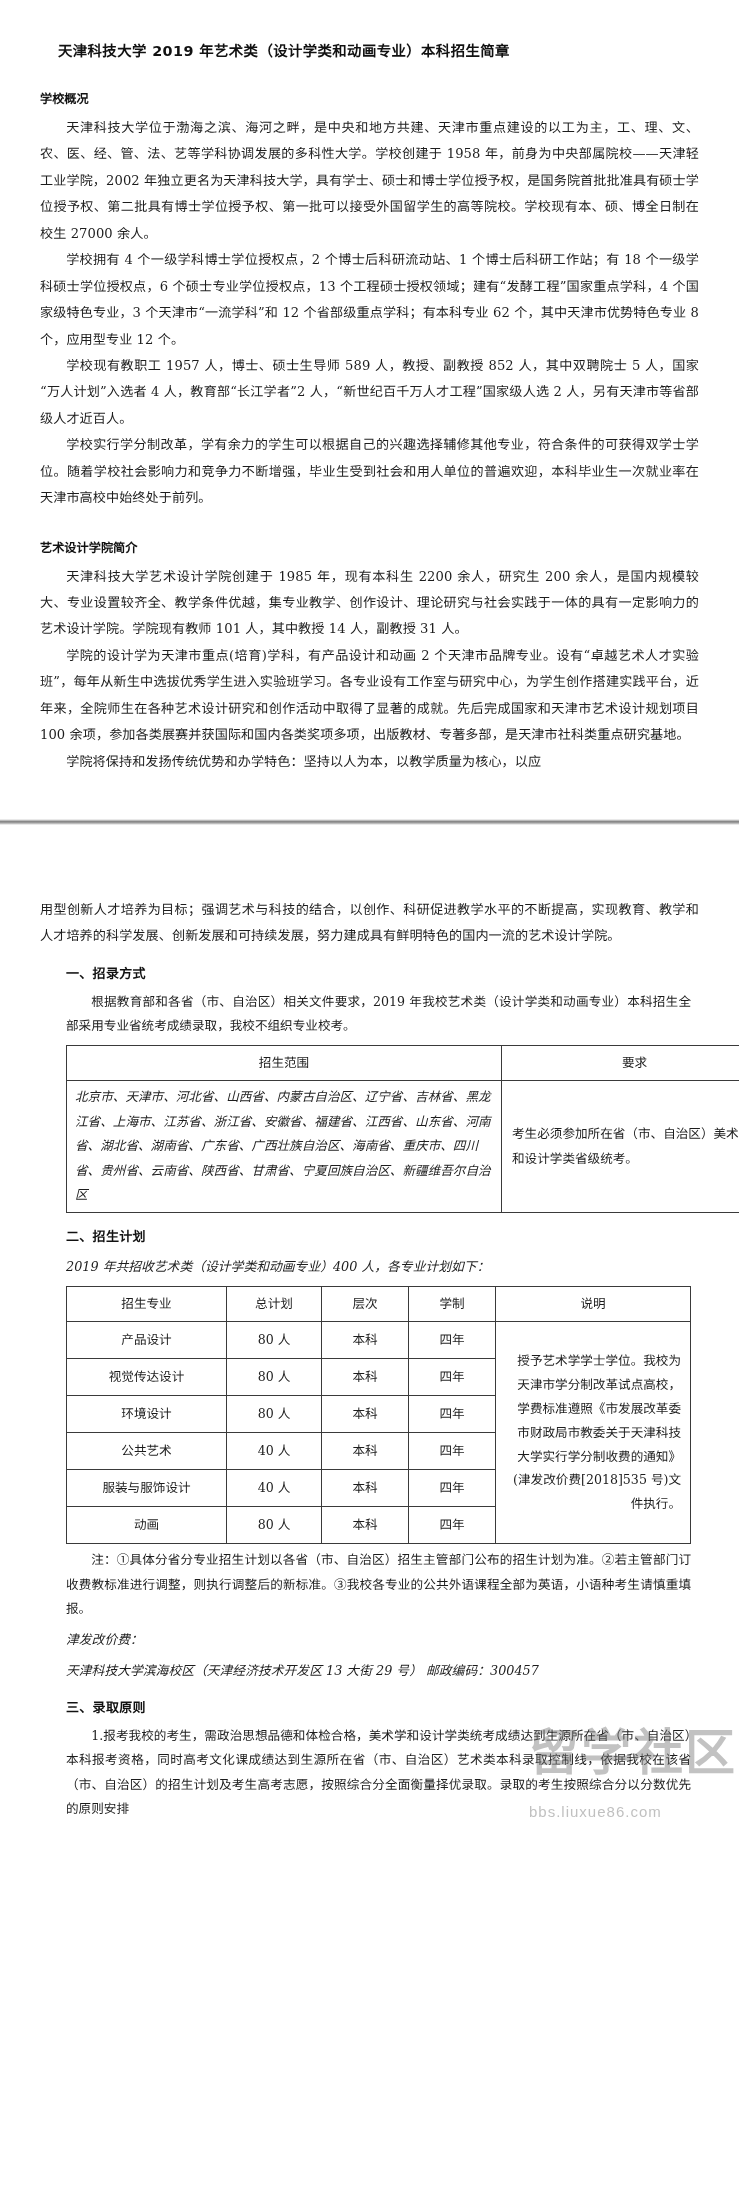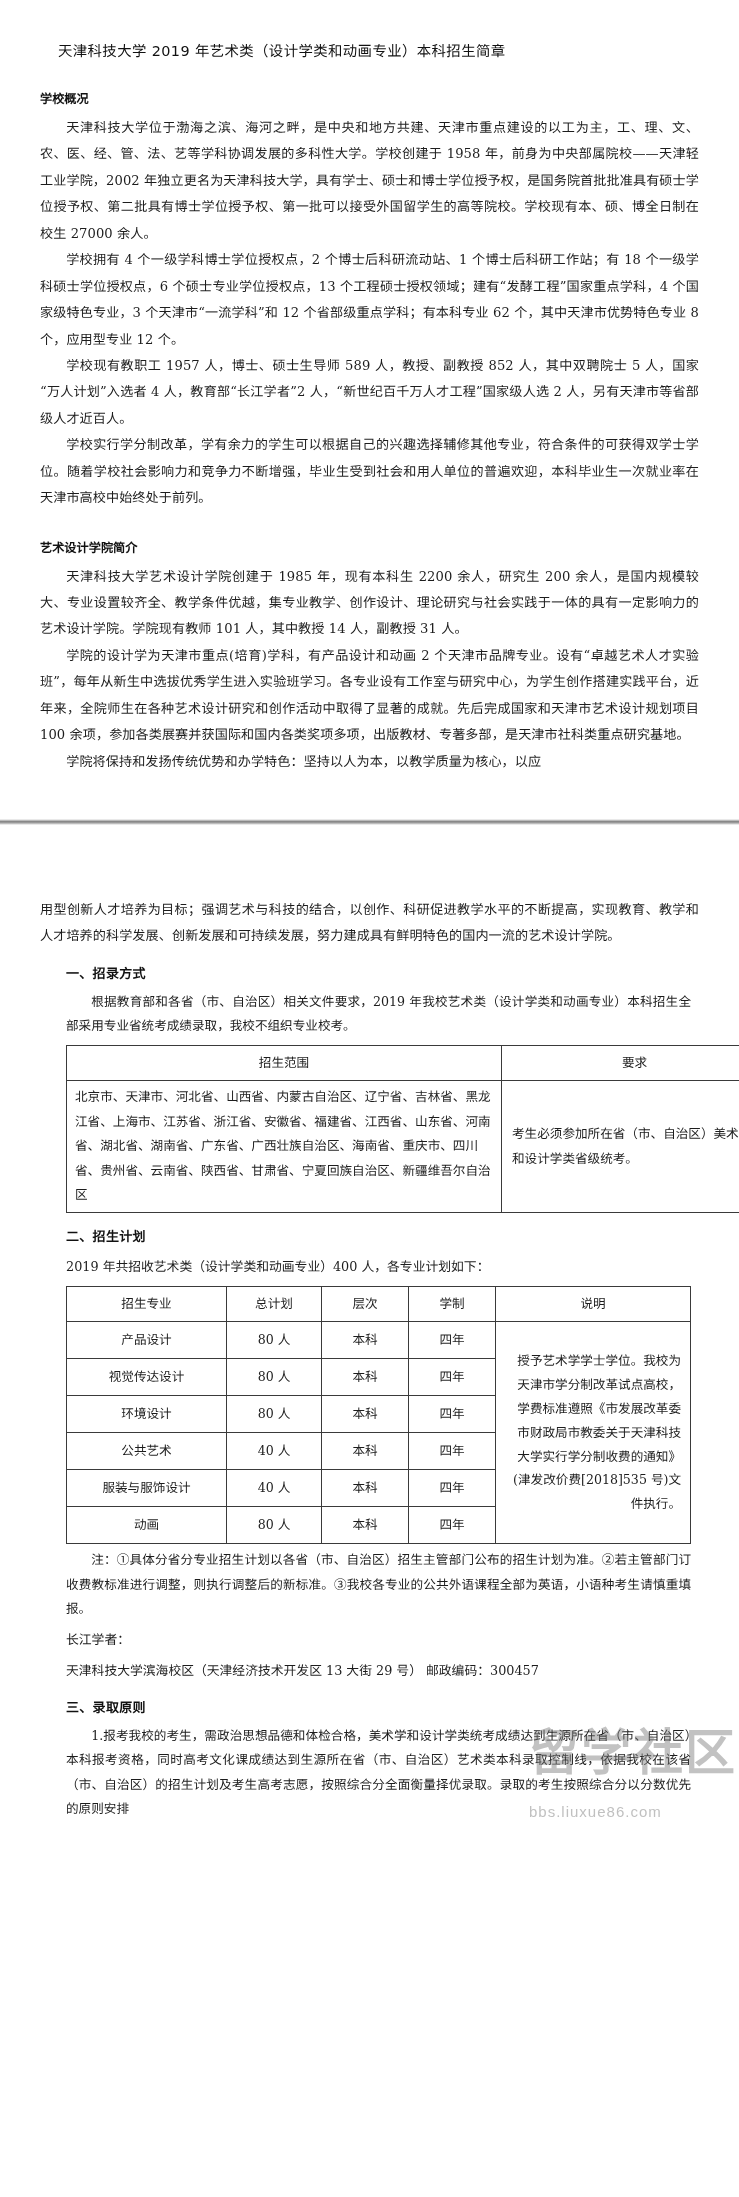--- a/index.html
+++ b/index.html
@@ -23,21 +23,21 @@
     padding: 28px 40px 10px 40px;
   }
   .page-two {
     padding: 14px 40px 10px 40px;
   }
 
   
   .doc-title {
     font-family: "DejaVu Sans", "Liberation Sans", sans-serif;
     font-size: 14.4px;
-    font-weight: normal;
+    font-weight: bold;
     letter-spacing: 0.4px;
     color: #111;
     margin: 12px 0 0 18px;
     line-height: 1.6;
   }
 
   
   .sec-head {
     font-family: "DejaVu Sans", "Liberation Sans", sans-serif;
     font-size: 12.2px;
@@ -102,20 +102,21 @@
     text-align: center;
   }
   .t-center { text-align: center; }
 
   
   table.scope-table { width: 702px; }
   table.scope-table .scope-cell {
     line-height: 1.95;
     text-align: left;
     padding: 4px 8px;
+    font-style: italic;
   }
   table.scope-table .req-cell {
     text-align: left;
     line-height: 1.95;
     padding: 4px 10px;
   }
 
   
   table.plan-table { width: 625px; }
   table.plan-table td { text-align: center; height: 26px; }
@@ -134,20 +135,21 @@
     text-align: justify;
     text-indent: 2em;
     color: #1d1d1d;
     width: 625px;
   }
   p.sub-line {
     font-size: 12.8px;
     line-height: 1.95;
     margin: 6px 0 0 26px;
     color: #1d1d1d;
+    font-style: italic;
   }
 
   
   .watermark {
     position: absolute;
     right: 10px;
     bottom: 4px;
     width: 200px;
     height: 96px;
     pointer-events: none;
@@ -265,21 +267,21 @@
         <td>动画</td>
         <td>80 人</td>
         <td>本科</td>
         <td>四年</td>
       </tr>
     </tbody>
   </table>
 
   <p class="note">注：①具体分省分专业招生计划以各省（市、自治区）招生主管部门公布的招生计划为准。②若主管部门订收费教标准进行调整，则执行调整后的新标准。③我校各专业的公共外语课程全部为英语，小语种考生请慎重填报。</p>
 
-  <p class="sub-line">长江学者：</p>
+  <p class="sub-line">津发改价费：</p>
   <p class="sub-line">天津科技大学滨海校区（天津经济技术开发区 13 大街 29 号）    邮政编码：300457</p>
 
   <h3 class="num-head">三、录取原则</h3>
   <p class="note">1.报考我校的考生，需政治思想品德和体检合格，美术学和设计学类统考成绩达到生源所在省（市、自治区）本科报考资格，同时高考文化课成绩达到生源所在省（市、自治区）艺术类本科录取控制线，依据我校在该省（市、自治区）的招生计划及考生高考志愿，按照综合分全面衡量择优录取。录取的考生按照综合分以分数优先的原则安排</p>
 
   <div class="watermark">
     <div class="wm-text">留学社区</div>
     <div class="wm-sub">bbs.liuxue86.com</div>
   </div>
 

